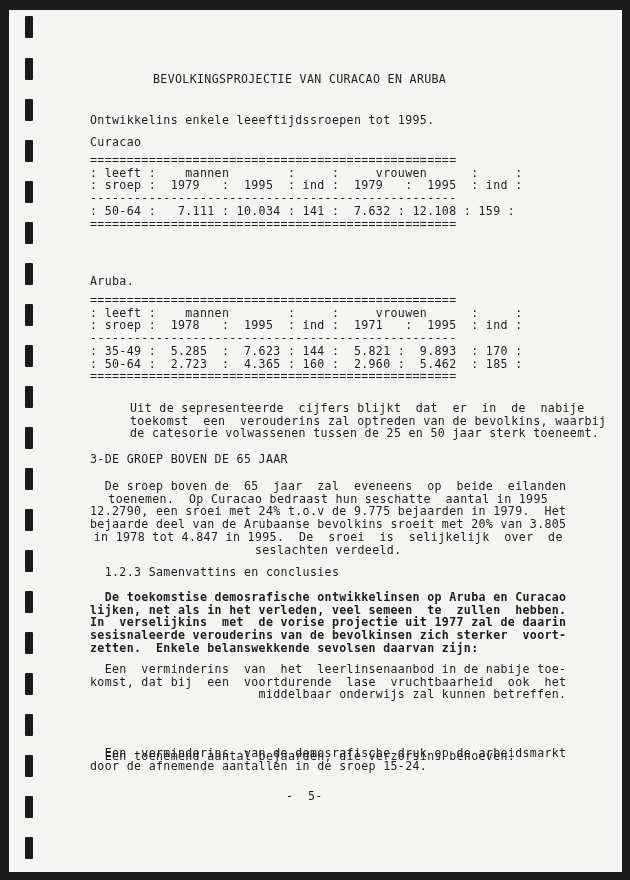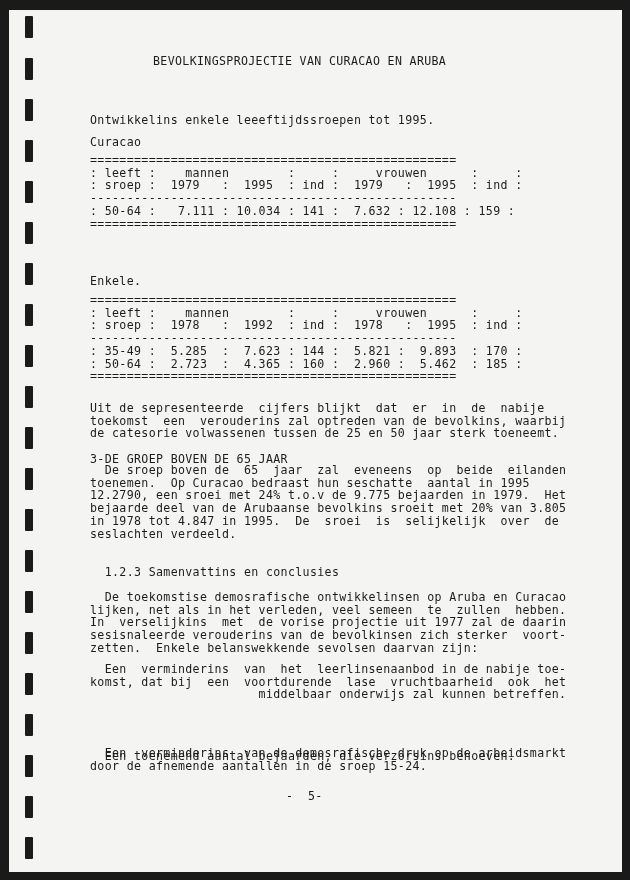--- a/index.html
+++ b/index.html
@@ -31,56 +31,56 @@
   <div class="hole" style="top:499px"></div>
   <div class="hole" style="top:540px"></div>
   <div class="hole" style="top:581px"></div>
   <div class="hole" style="top:622px"></div>
   <div class="hole" style="top:663px"></div>
   <div class="hole" style="top:704px"></div>
   <div class="hole" style="top:745px"></div>
   <div class="hole" style="top:786px"></div>
   <div class="hole" style="top:827px"></div>
 
-  <div class="mono line" style="left:97px; top:45px;padding-left:47px;">BEVOLKINGSPROJECTIE VAN CURACAO EN ARUBA</div>
+  <div class="mono line" style="left:97px; top:63px;padding-left:47px;">BEVOLKINGSPROJECTIE VAN CURACAO EN ARUBA</div>
   <div class="mono line" style="top:104px;">Ontwikkelins enkele leeeftijdssroepen tot 1995.</div>
 
   <div class="mono line" style="top:126px;">Curacao</div>
   <div class="block" style="top:144px;">
     <div class="mono">==================================================</div>
     <div class="mono">: leeft :    mannen        :     :     vrouwen      :     :</div>
     <div class="mono">: sroep :  1979   :  1995  : ind :  1979   :  1995  : ind :</div>
     <div class="mono">--------------------------------------------------</div>
     <div class="mono">: 50-64 :   7.111 : 10.034 : 141 :  7.632 : 12.108 : 159 :</div>
     <div class="mono">==================================================</div>
   </div>
 
-  <div class="mono line" style="top:265px;">Enkele.</div>
+  <div class="mono line" style="top:265px;">Aruba.</div>
   <div class="block" style="top:284px;">
     <div class="mono">==================================================</div>
     <div class="mono">: leeft :    mannen        :     :     vrouwen      :     :</div>
-    <div class="mono">: sroep :  1978   :  1992  : ind :  1978   :  1995  : ind :</div>
+    <div class="mono">: sroep :  1978   :  1995  : ind :  1971   :  1995  : ind :</div>
     <div class="mono">--------------------------------------------------</div>
     <div class="mono">: 35-49 :  5.285  :  7.623 : 144 :  5.821 :  9.893  : 170 :</div>
     <div class="mono">: 50-64 :  2.723  :  4.365 : 160 :  2.960 :  5.462  : 185 :</div>
     <div class="mono">==================================================</div>
   </div>
 
-  <div class="mono block" style="top:392px;">Uit de sepresenteerde  cijfers blijkt  dat  er  in  de  nabije
+  <div class="mono block" style="top:392px;margin-left:40px;">Uit de sepresenteerde  cijfers blijkt  dat  er  in  de  nabije
 toekomst  een  verouderins zal optreden van de bevolkins, waarbij
 de catesorie volwassenen tussen de 25 en 50 jaar sterk toeneemt.</div>
   <div class="mono line" style="left:81px; top:443px;">3-DE GROEP BOVEN DE 65 JAAR</div>
-  <div class="mono block" style="top:454px;">  De sroep boven de  65  jaar  zal  eveneens  op  beide  eilanden
+  <div class="mono block" style="top:470px;text-align:center;">  De sroep boven de  65  jaar  zal  eveneens  op  beide  eilanden
 toenemen.  Op Curacao bedraast hun seschatte  aantal in 1995
 12.2790, een sroei met 24% t.o.v de 9.775 bejaarden in 1979.  Het
 bejaarde deel van de Arubaanse bevolkins sroeit met 20% van 3.805
 in 1978 tot 4.847 in 1995.  De  sroei  is  selijkelijk  over  de
 seslachten verdeeld.</div>
   <div class="mono line" style="top:556px;">  1.2.3 Samenvattins en conclusies</div>
-  <div class="mono block" style="top:581px;">  De toekomstise demosrafische ontwikkelinsen op Aruba en Curacao
+  <div class="mono block" style="top:581px;font-weight:bold;">  De toekomstise demosrafische ontwikkelinsen op Aruba en Curacao
 lijken, net als in het verleden, veel semeen  te  zullen  hebben.
 In  verselijkins  met  de vorise projectie uit 1977 zal de daarin
 sesisnaleerde verouderins van de bevolkinsen zich sterker  voort-
 zetten.  Enkele belanswekkende sevolsen daarvan zijn:</div>
   <div class="mono block" style="top:653px;text-align:right;">  Een  verminderins  van  het  leerlinsenaanbod in de nabije toe-
 komst, dat bij  een  voortdurende  lase  vruchtbaarheid  ook  het
 middelbaar onderwijs zal kunnen betreffen.</div>
   <div class="mono block" style="top:737px;">  Een  verminderins  van de demosrafische druk op de arbeidsmarkt
 door de afnemende aantallen in de sroep 15-24.</div>
   <div class="mono block" style="top:740px;">  Een toenemend aantal bejaarden, die verzorsins behoeven.</div>

